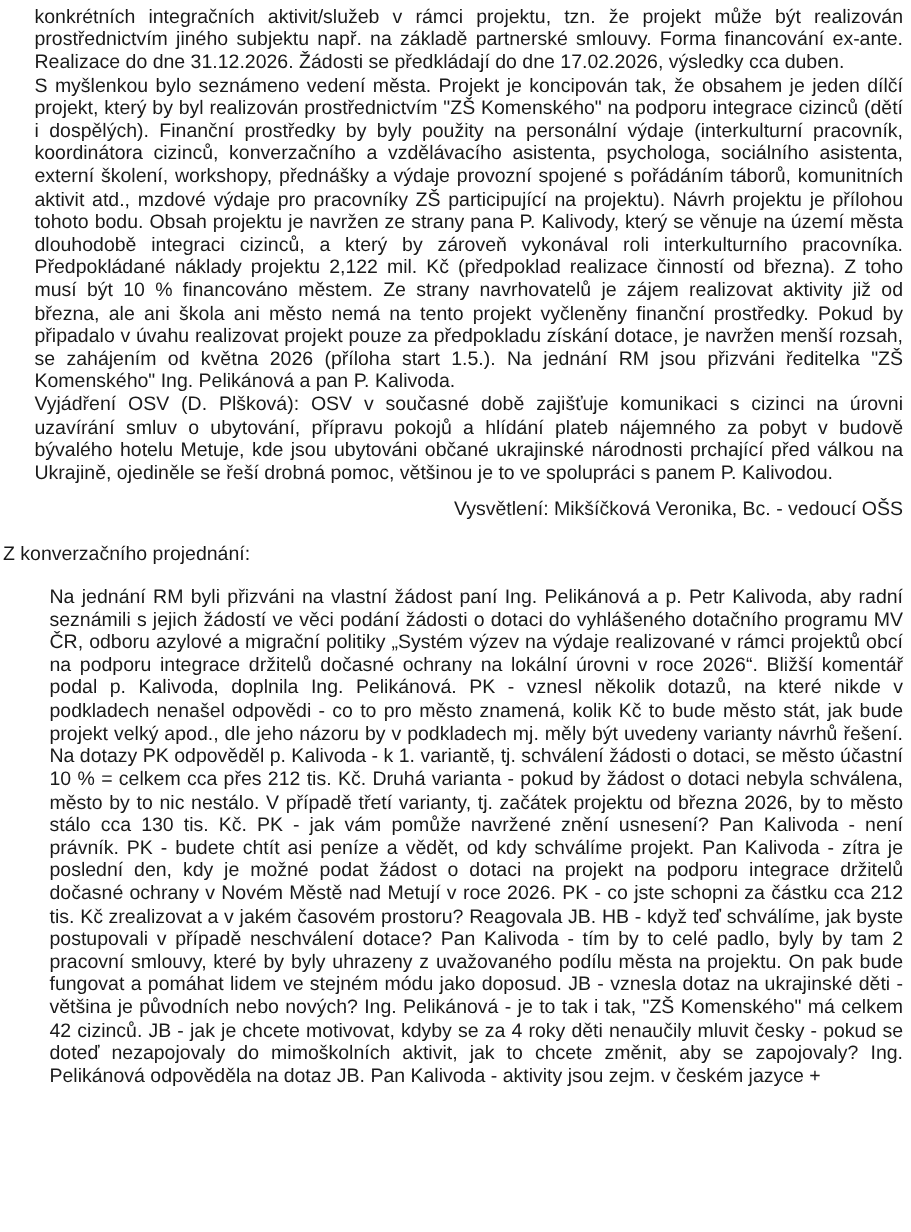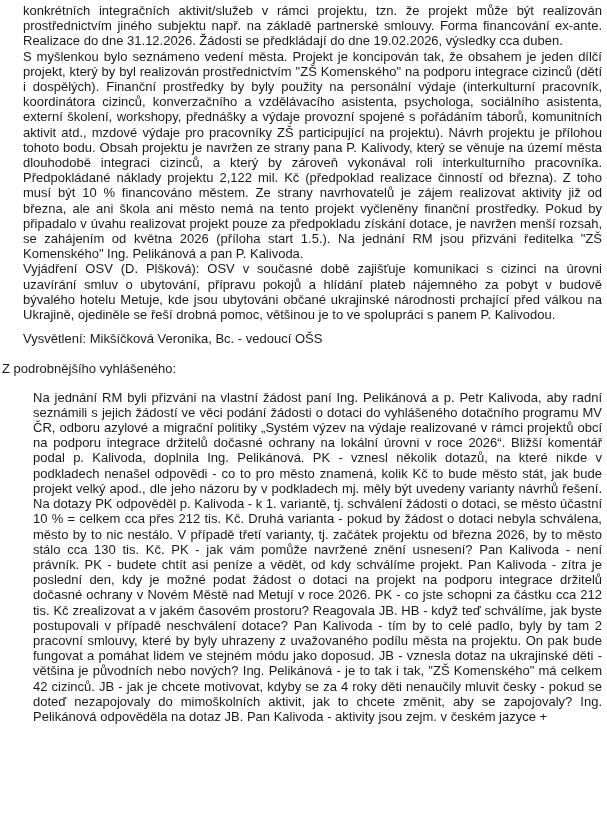--- a/index.html
+++ b/index.html
@@ -29,44 +29,45 @@
     text-align: justify;
   }
   .body-text p {
     margin: 0;
     padding: 0;
   }
   .explanation-line {
     margin: 9px 5px 0 23px;
     font-size: 13px;
     line-height: 15.2px;
+    text-align: right;
   }
   .section-heading {
     margin: 15px 5px 0 2px;
     font-size: 13px;
     line-height: 15.2px;
     text-align: left;
   }
   .detail-block {
     margin: 13px 5px 0 33px;
     font-size: 13px;
     line-height: 15.2px;
     text-align: justify;
   }
 </style>
 </head>
 <body>
 
 <div class="page">
 
   <div class="body-text">
-    <p>konkrétních integračních aktivit/služeb v rámci projektu, tzn. že projekt může být realizován prostřednictvím jiného subjektu např. na základě partnerské smlouvy. Forma financování ex-ante. Realizace do dne 31.12.2026. Žádosti se předkládají do dne 19.02.2026, výsledky cca duben.</p>
+    <p>konkrétních integračních aktivit/služeb v rámci projektu, tzn. že projekt může být realizován prostřednictvím jiného subjektu např. na základě partnerské smlouvy. Forma financování ex-ante. Realizace do dne 31.12.2026. Žádosti se předkládají do dne 17.02.2026, výsledky cca duben.</p>
     <p>S myšlenkou bylo seznámeno vedení města. Projekt je koncipován tak, že obsahem je jeden dílčí projekt, který by byl realizován prostřednictvím "ZŠ Komenského" na podporu integrace cizinců (dětí i dospělých). Finanční prostředky by byly použity na personální výdaje (interkulturní pracovník, koordinátora cizinců, konverzačního a vzdělávacího asistenta, psychologa, sociálního asistenta, externí školení, workshopy, přednášky a výdaje provozní spojené s pořádáním táborů, komunitních aktivit atd., mzdové výdaje pro pracovníky ZŠ participující na projektu). Návrh projektu je přílohou tohoto bodu. Obsah projektu je navržen ze strany pana P. Kalivody, který se věnuje na území města dlouhodobě integraci cizinců, a který by zároveň vykonával roli interkulturního pracovníka. Předpokládané náklady projektu 2,122 mil. Kč (předpoklad realizace činností od března). Z toho musí být 10 % financováno městem. Ze strany navrhovatelů je zájem realizovat aktivity již od března, ale ani škola ani město nemá na tento projekt vyčleněny finanční prostředky. Pokud by připadalo v úvahu realizovat projekt pouze za předpokladu získání dotace, je navržen menší rozsah, se zahájením od května 2026 (příloha start 1.5.). Na jednání RM jsou přizváni ředitelka "ZŠ Komenského" Ing. Pelikánová a pan P. Kalivoda.</p>
     <p>Vyjádření OSV (D. Plšková): OSV v současné době zajišťuje komunikaci s cizinci na úrovni uzavírání smluv o ubytování, přípravu pokojů a hlídání plateb nájemného za pobyt v budově bývalého hotelu Metuje, kde jsou ubytováni občané ukrajinské národnosti prchající před válkou na Ukrajině, ojediněle se řeší drobná pomoc, většinou je to ve spolupráci s panem P. Kalivodou.</p>
   </div>
 
   <div class="explanation-line">Vysvětlení: Mikšíčková Veronika, Bc. - vedoucí OŠS</div>
 
-  <div class="section-heading">Z podrobnějšího vyhlášeného:</div>
+  <div class="section-heading">Z konverzačního projednání:</div>
 
   <div class="detail-block">Na jednání RM byli přizváni na vlastní žádost paní Ing. Pelikánová a p. Petr Kalivoda, aby radní seznámili s jejich žádostí ve věci podání žádosti o dotaci do vyhlášeného dotačního programu MV ČR, odboru azylové a migrační politiky „Systém výzev na výdaje realizované v rámci projektů obcí na podporu integrace držitelů dočasné ochrany na lokální úrovni v roce 2026“. Bližší komentář podal p. Kalivoda, doplnila Ing. Pelikánová. PK - vznesl několik dotazů, na které nikde v podkladech nenašel odpovědi - co to pro město znamená, kolik Kč to bude město stát, jak bude projekt velký apod., dle jeho názoru by v podkladech mj. měly být uvedeny varianty návrhů řešení. Na dotazy PK odpověděl p. Kalivoda - k 1. variantě, tj. schválení žádosti o dotaci, se město účastní 10 % = celkem cca přes 212 tis. Kč. Druhá varianta - pokud by žádost o dotaci nebyla schválena, město by to nic nestálo. V případě třetí varianty, tj. začátek projektu od března 2026, by to město stálo cca 130 tis. Kč. PK - jak vám pomůže navržené znění usnesení? Pan Kalivoda - není právník. PK - budete chtít asi peníze a vědět, od kdy schválíme projekt. Pan Kalivoda - zítra je poslední den, kdy je možné podat žádost o dotaci na projekt na podporu integrace držitelů dočasné ochrany v Novém Městě nad Metují v roce 2026. PK - co jste schopni za částku cca 212 tis. Kč zrealizovat a v jakém časovém prostoru? Reagovala JB. HB - když teď schválíme, jak byste postupovali v případě neschválení dotace? Pan Kalivoda - tím by to celé padlo, byly by tam 2 pracovní smlouvy, které by byly uhrazeny z uvažovaného podílu města na projektu. On pak bude fungovat a pomáhat lidem ve stejném módu jako doposud. JB - vznesla dotaz na ukrajinské děti - většina je původních nebo nových? Ing. Pelikánová - je to tak i tak, "ZŠ Komenského" má celkem 42 cizinců. JB - jak je chcete motivovat, kdyby se za 4 roky děti nenaučily mluvit česky - pokud se doteď nezapojovaly do mimoškolních aktivit, jak to chcete změnit, aby se zapojovaly? Ing. Pelikánová odpověděla na dotaz JB. Pan Kalivoda - aktivity jsou zejm. v českém jazyce +</div>
 
 </div>
 
 </body></html>

